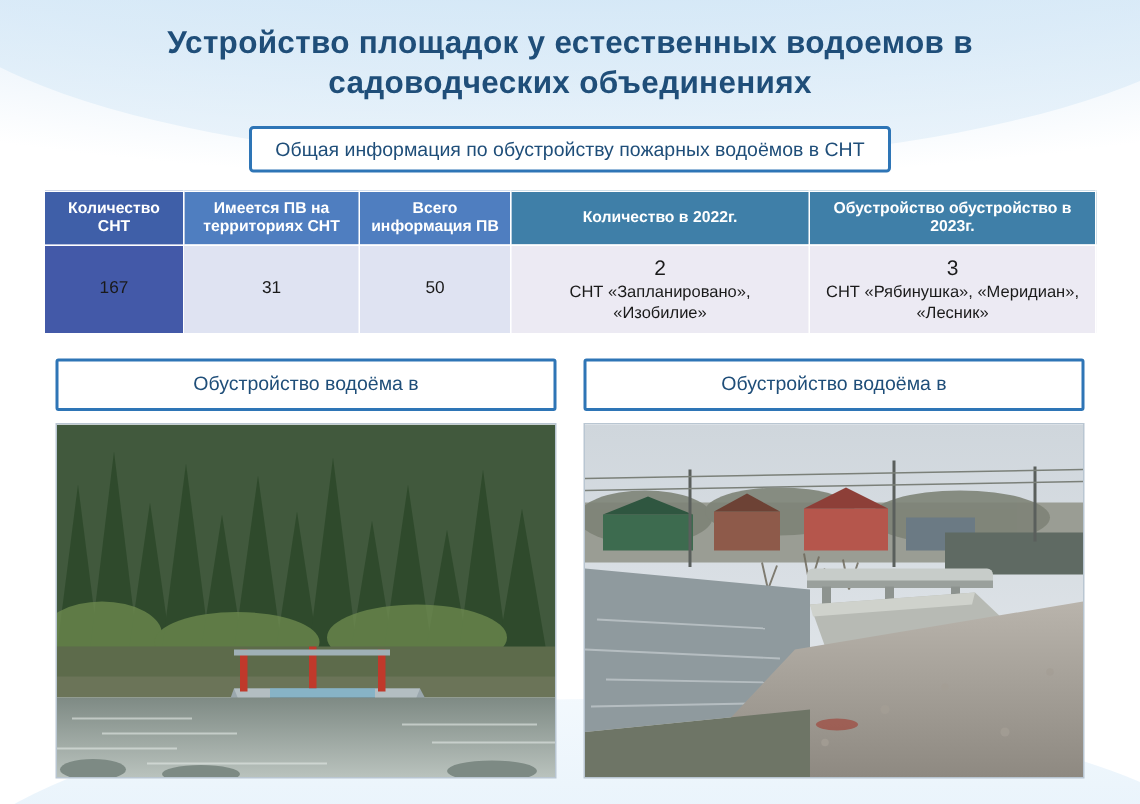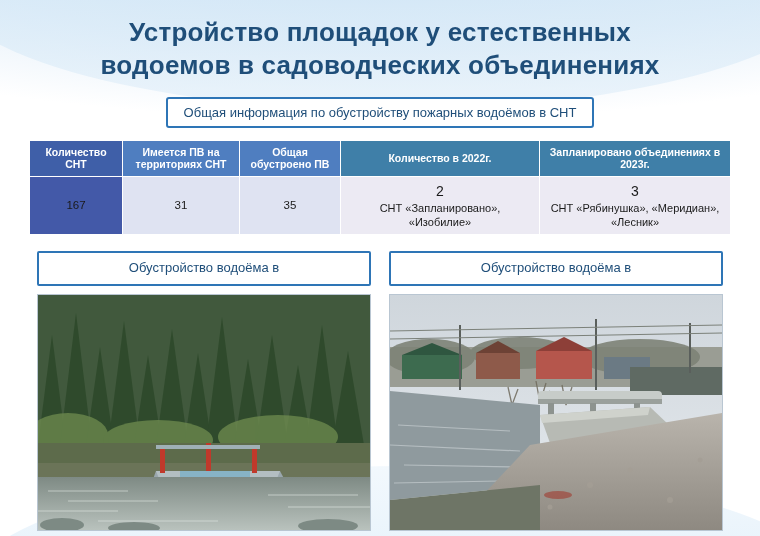--- a/index.html
+++ b/index.html
@@ -46,21 +46,21 @@
   }
   .content {
     position: relative;
     z-index: 2;
   }
 
   
   .title {
     text-align: center;
     color: #1f4e79;
-    font-size: 26px;
+    font-size: 21px;
     font-weight: bold;
     line-height: 1.28;
     padding: 16px 70px 0 70px;
     letter-spacing: 0.2px;
   }
 
   
   .subtitle-wrap {
     display: flex;
     justify-content: center;
@@ -171,30 +171,30 @@
     <div class="subtitle-wrap">
       <div class="subtitle">Общая информация по обустройству пожарных водоёмов в СНТ</div>
     </div>
 
     <div class="table-wrap">
       <table class="info">
         <thead>
           <tr>
             <th class="c1">Количество СНТ</th>
             <th class="c2">Имеется ПВ на территориях СНТ</th>
-            <th class="c3">Общая обустроено ПВ</th>
+            <th class="c3">Всего информация ПВ</th>
             <th class="c4">Количество в 2022г.</th>
-            <th class="c5">Запланировано объединениях в 2023г.</th>
+            <th class="c5">Обустройство обустройство в 2023г.</th>
           </tr>
         </thead>
         <tbody>
           <tr>
             <td class="big">167</td>
             <td class="light">31</td>
-            <td class="light">35</td>
+            <td class="light">50</td>
             <td class="pale">
               <span class="num">2</span>
               <span class="sub">СНТ «Запланировано», «Изобилие»</span>
             </td>
             <td class="pale">
               <span class="num">3</span>
               <span class="sub">СНТ «Рябинушка», «Меридиан», «Лесник»</span>
             </td>
           </tr>
         </tbody>

